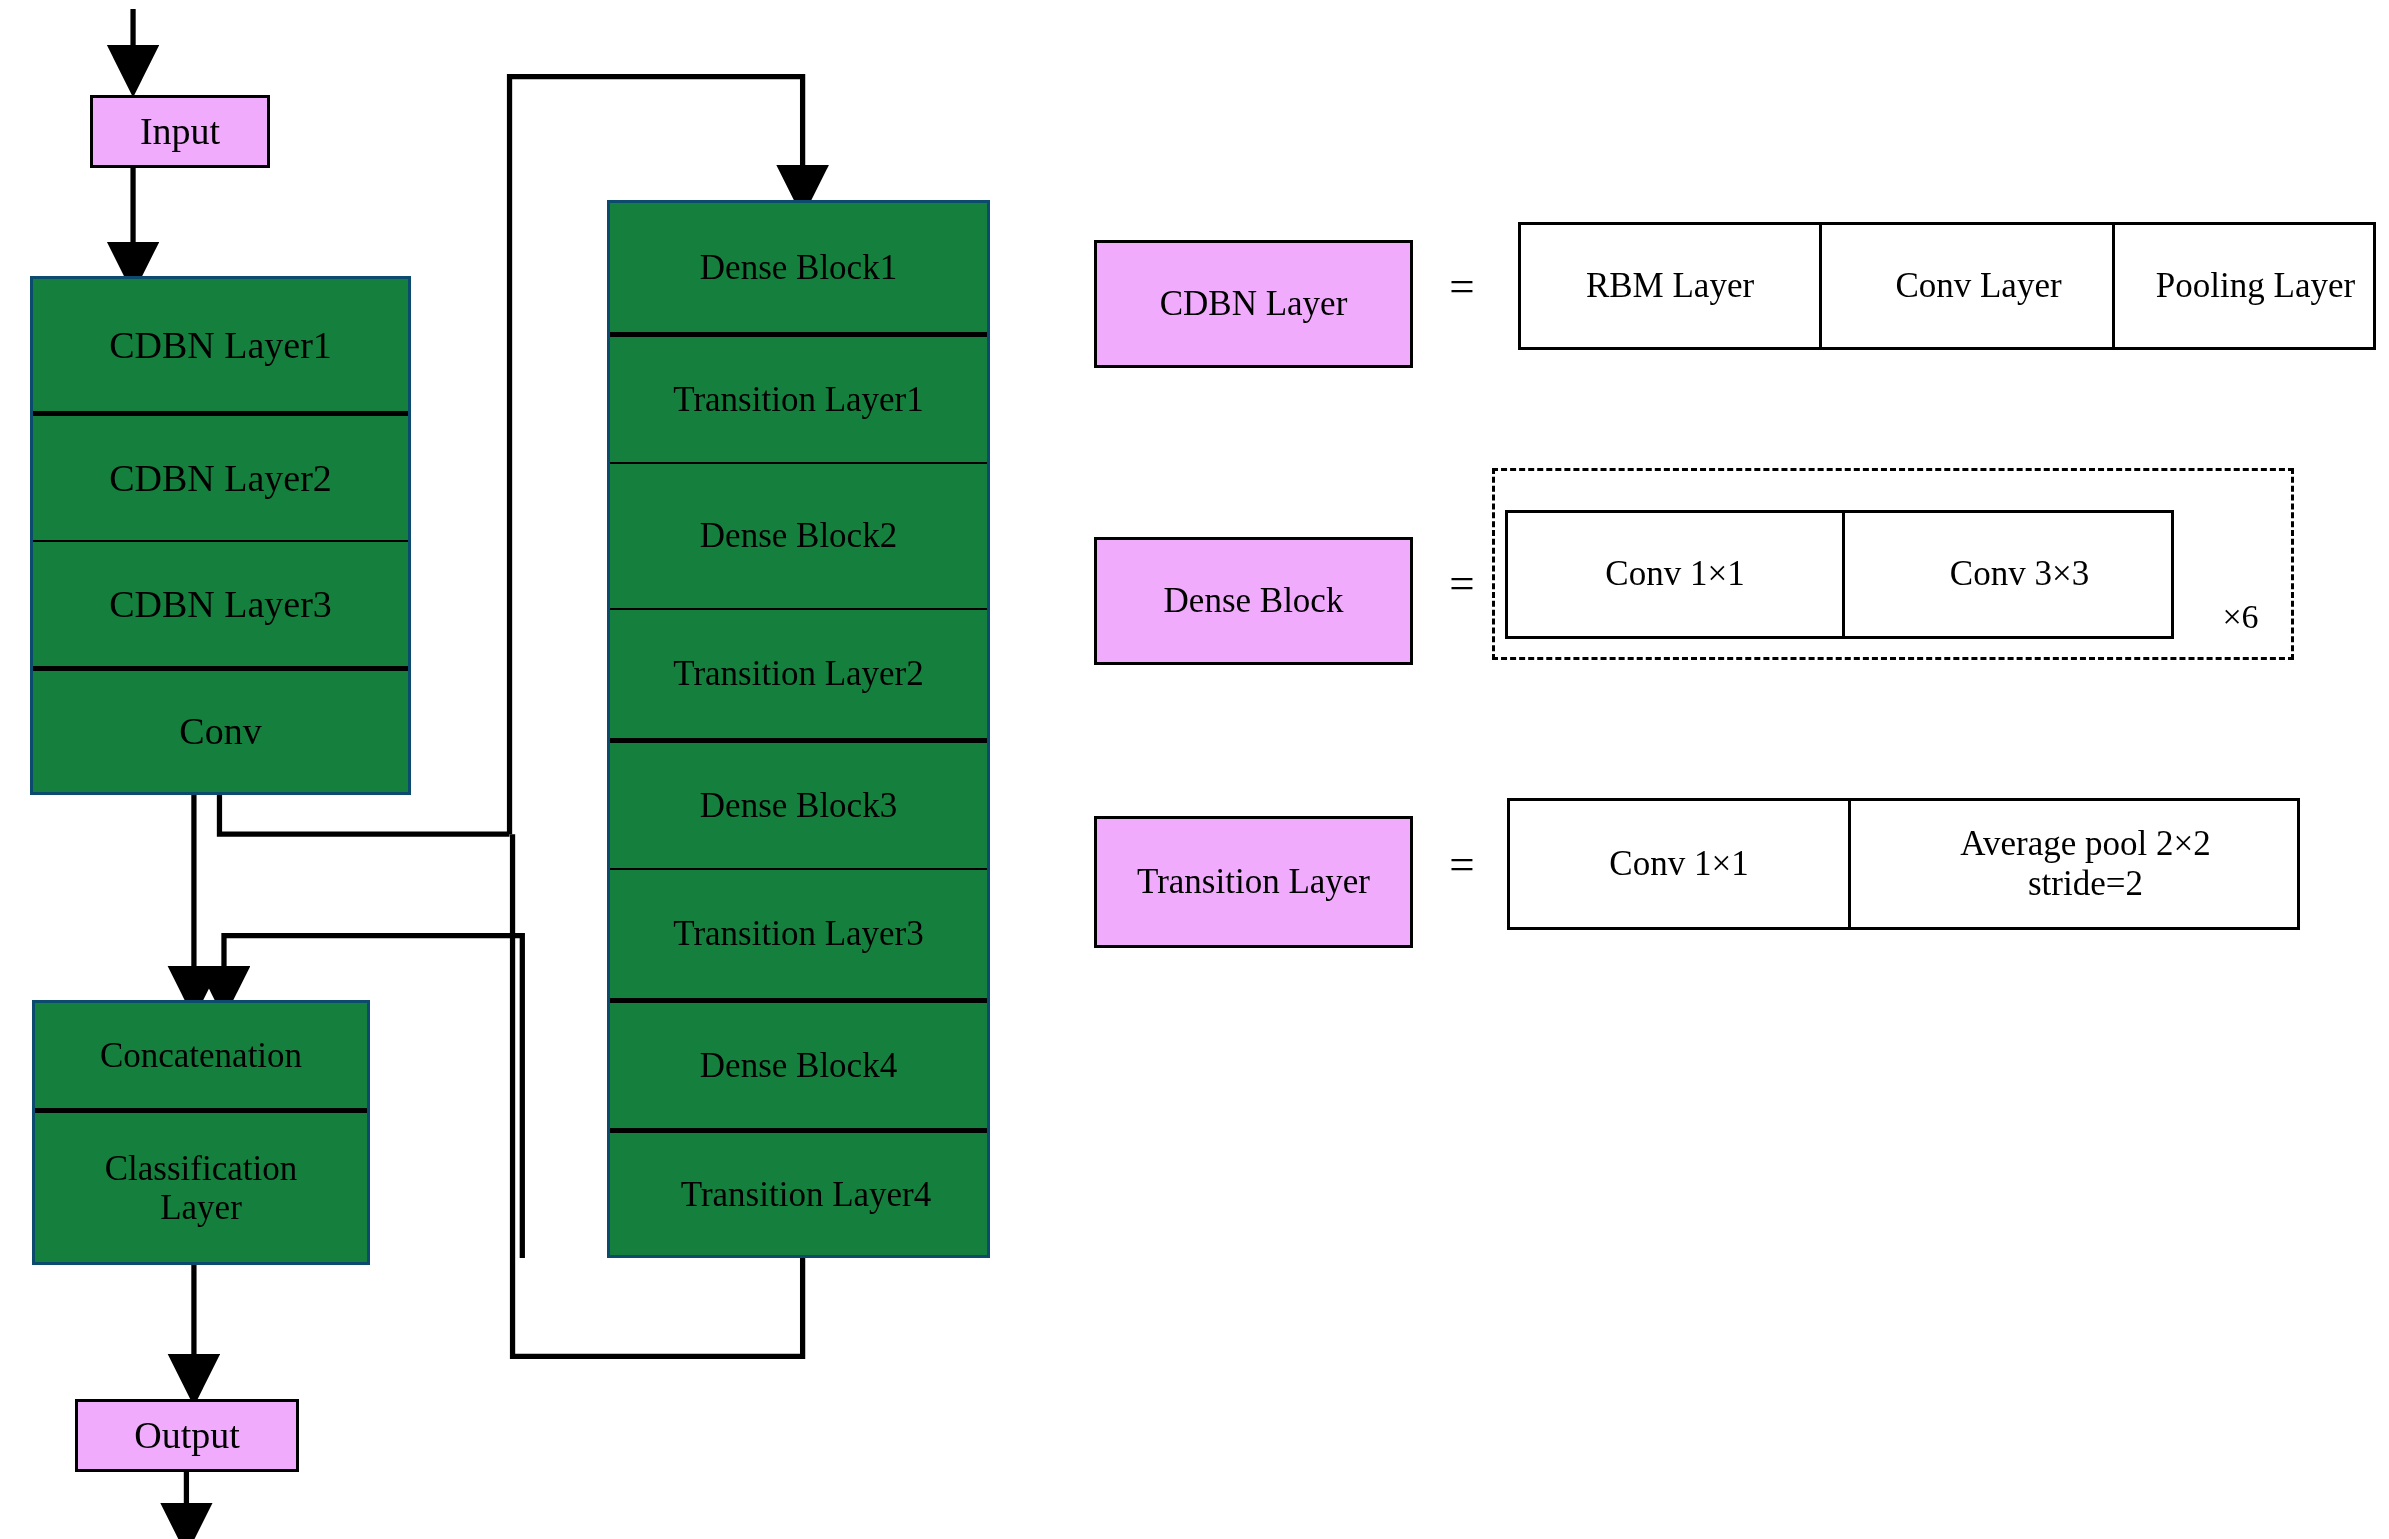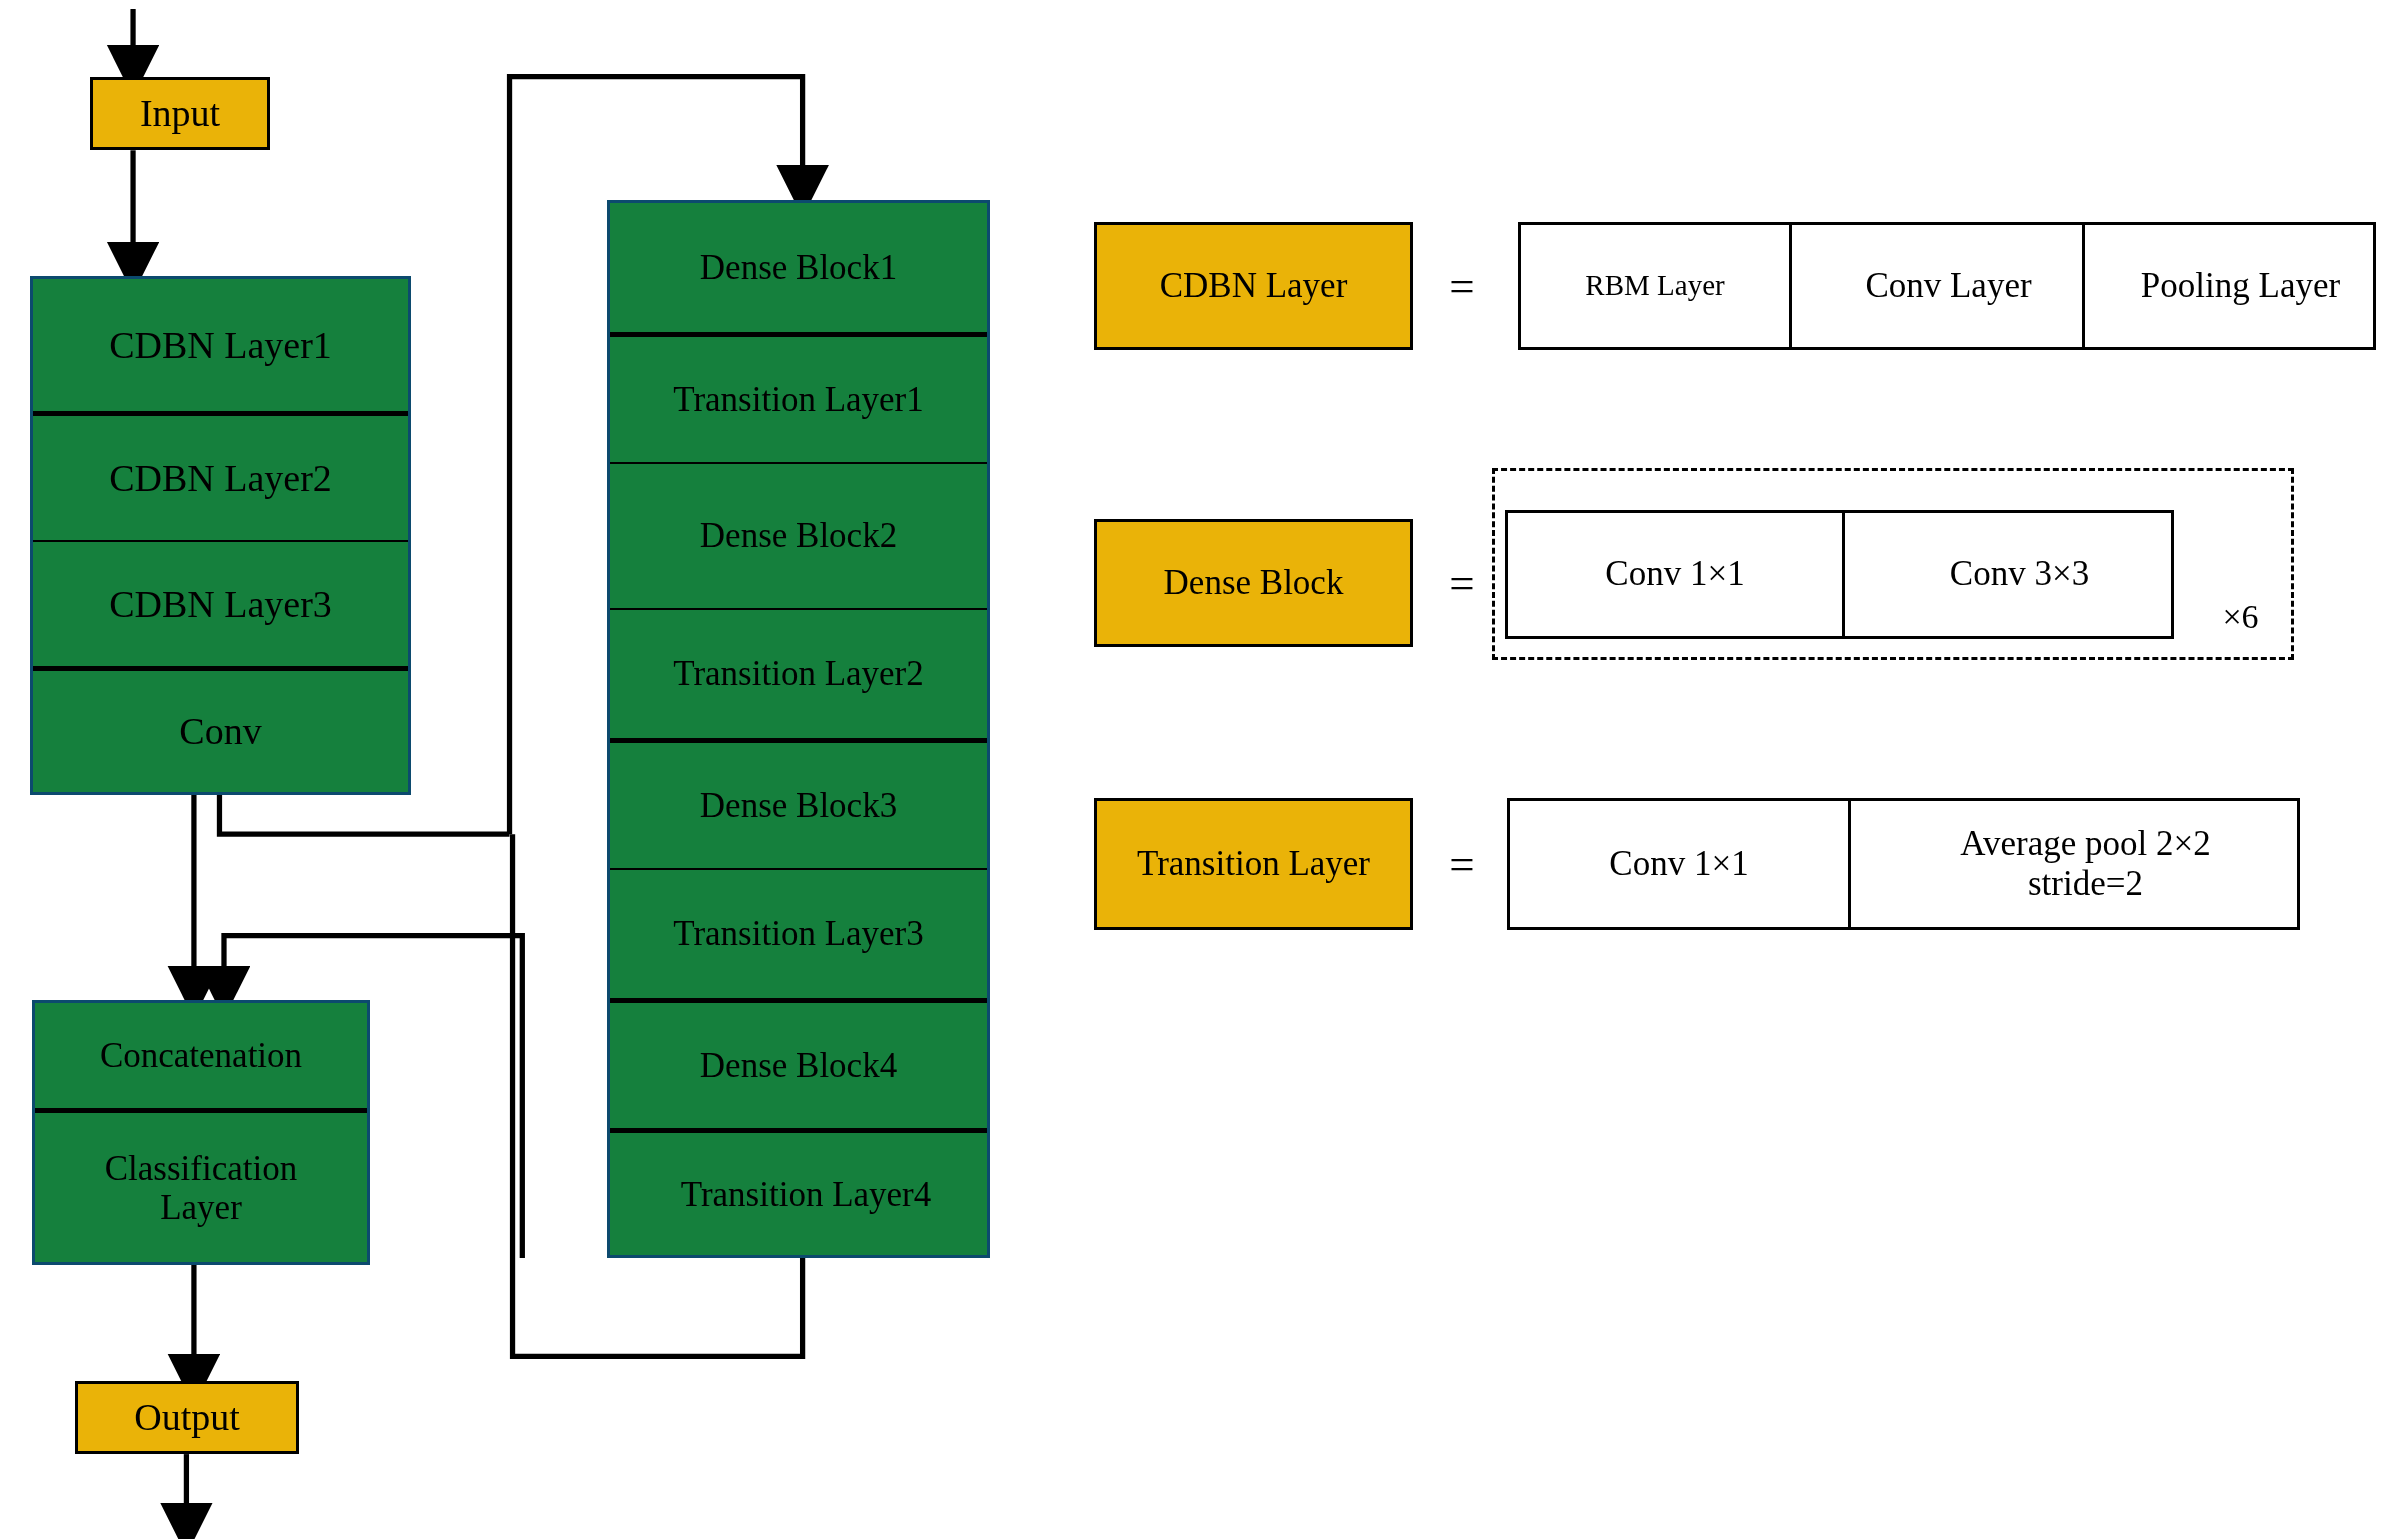--- a/index.html
+++ b/index.html
@@ -8,24 +8,25 @@
     width:2389px;height:1539px;
     background:#ffffff;
     font-family:"Liberation Serif","DejaVu Serif",serif;
     color:#000000;
     overflow:hidden;
   }
   .box{
     position:absolute;
     box-sizing:border-box;
     border:3px solid #000;
-    background:#eab308;
+    background:#f0abfc;
     display:flex;align-items:center;justify-content:center;
     text-align:center;
     line-height:1.12;
+    margin-top:18px;
   }
   .stack{
     position:absolute;
     box-sizing:border-box;
     border:3px solid #0c4a6e;
     background:#15803d;
   }
   .cell{
     box-sizing:border-box;
     display:flex;align-items:center;justify-content:center;
@@ -161,21 +162,21 @@
     </div>
   </div>
 
   <div class="box" style="left:1094px;top:222px;width:319px;height:128px;font-size:35px;">
     <span class="lbl">CDBN Layer</span>
   </div>
   <div class="eq" style="left:1432px;top:222px;width:60px;height:128px;font-size:45px;">
     <span>=</span>
   </div>
   <div class="splitbox" style="left:1518px;top:222px;width:858px;height:128px;">
-    <div class="seg" style="width:268px;font-size:29px;">
+    <div class="seg" style="width:298px;font-size:35px;">
       <span class="lbl">RBM Layer</span>
     </div>
     <div class="seg" style="width:293px;font-size:35px;">
       <span class="lbl">Conv Layer</span>
     </div>
     <div class="seg" style="flex:1;font-size:35px;">
       <span class="lbl">Pooling Layer</span>
     </div>
   </div>
 

